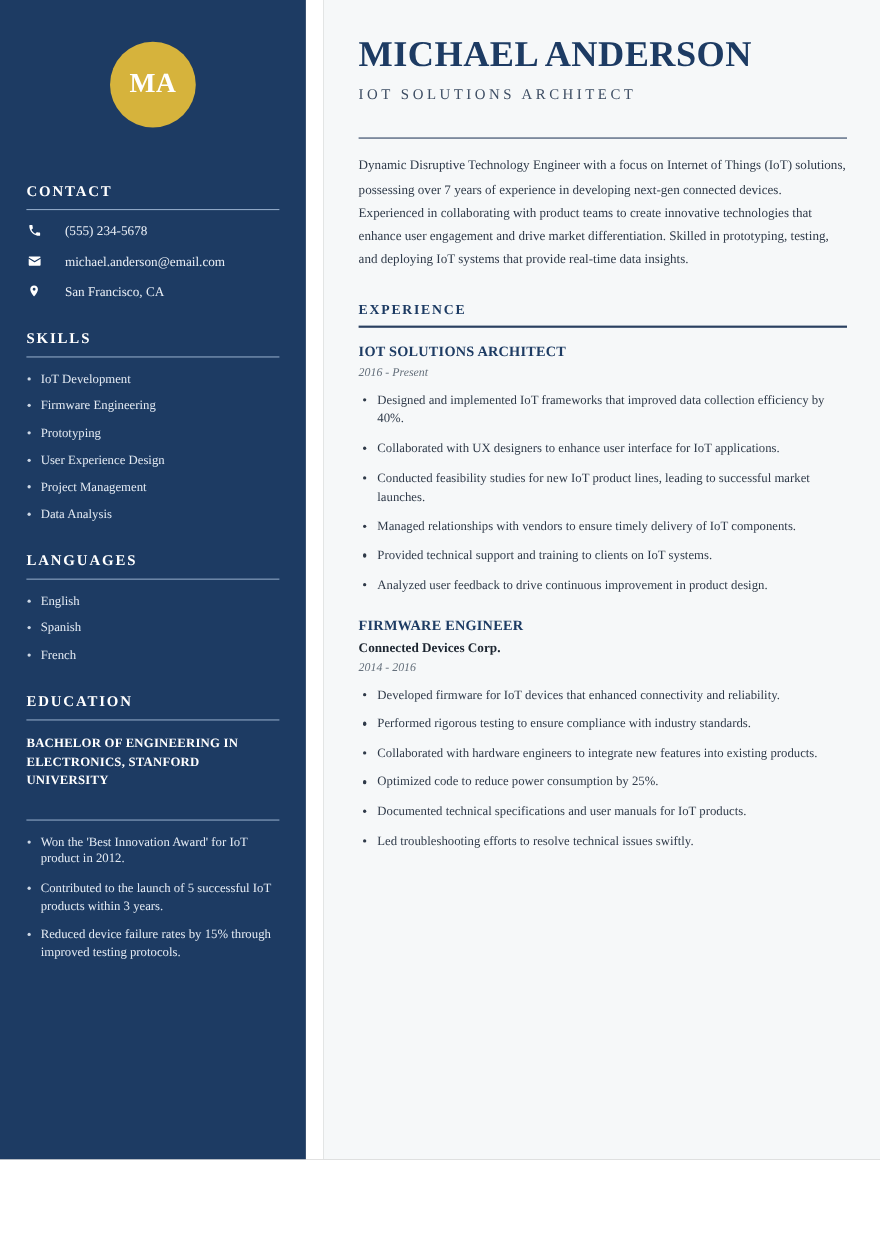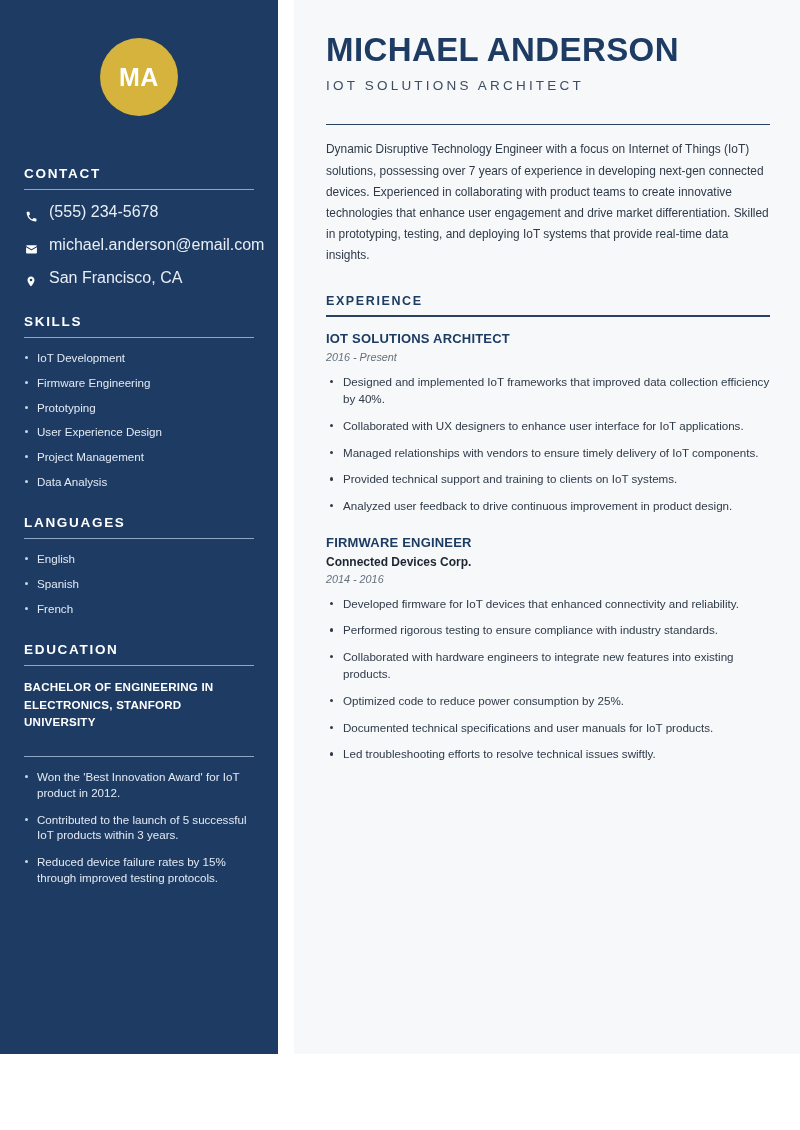--- a/index.html
+++ b/index.html
@@ -11,20 +11,21 @@
     font-family: "Liberation Sans", sans-serif;
   }
 
   .page {
     position: relative;
     width: 800px;
     height: 1054px;
     background: #a3a3a3;
     display: flex;
     overflow: hidden;
+    font-family: Liberation Serif, serif;
   }
 
   
   .sidebar {
     width: 278px;
     min-width: 278px;
     background: #1d3b63;
     color: #ffffff;
     padding: 0 24px;
     position: relative;
@@ -66,24 +67,24 @@
     padding-bottom: 8px;
   }
   .side-rule {
     height: 1px;
     background: #8ea6c4;
     margin-bottom: 12px;
   }
 
   .contact-row {
     display: flex;
-    align-items: flex-end;
-    gap: 11px;
+    align-items: flex-start;
+    gap: 21px;
     margin-bottom: 12px;
-    font-size: 16px;
+    font-size: 12px;
     color: #e9eef5;
     line-height: 1.3;
   }
   .contact-row .ico {
     width: 14px;
     min-width: 14px;
     display: flex;
     align-items: center;
     justify-content: center;
   }
@@ -304,20 +305,21 @@
     <section class="main-section">
       <div class="main-heading">EXPERIENCE</div>
       <div class="main-rule"></div>
 
       <div class="job">
         <div class="job-title">IOT SOLUTIONS ARCHITECT</div>
         <div class="job-dates">2016 - Present</div>
         <ul class="job-bullets">
           <li>Designed and implemented IoT frameworks that improved data collection efficiency by 40%.</li>
           <li>Collaborated with UX designers to enhance user interface for IoT applications.</li>
+          <li>Conducted feasibility studies for new IoT product lines, leading to successful market launches.</li>
           <li>Managed relationships with vendors to ensure timely delivery of IoT components.</li>
           <li>Provided technical support and training to clients on IoT systems.</li>
           <li>Analyzed user feedback to drive continuous improvement in product design.</li>
         </ul>
       </div>
 
       <div class="job">
         <div class="job-title">FIRMWARE ENGINEER</div>
         <div class="job-company">Connected Devices Corp.</div>
         <div class="job-dates">2014 - 2016</div>

